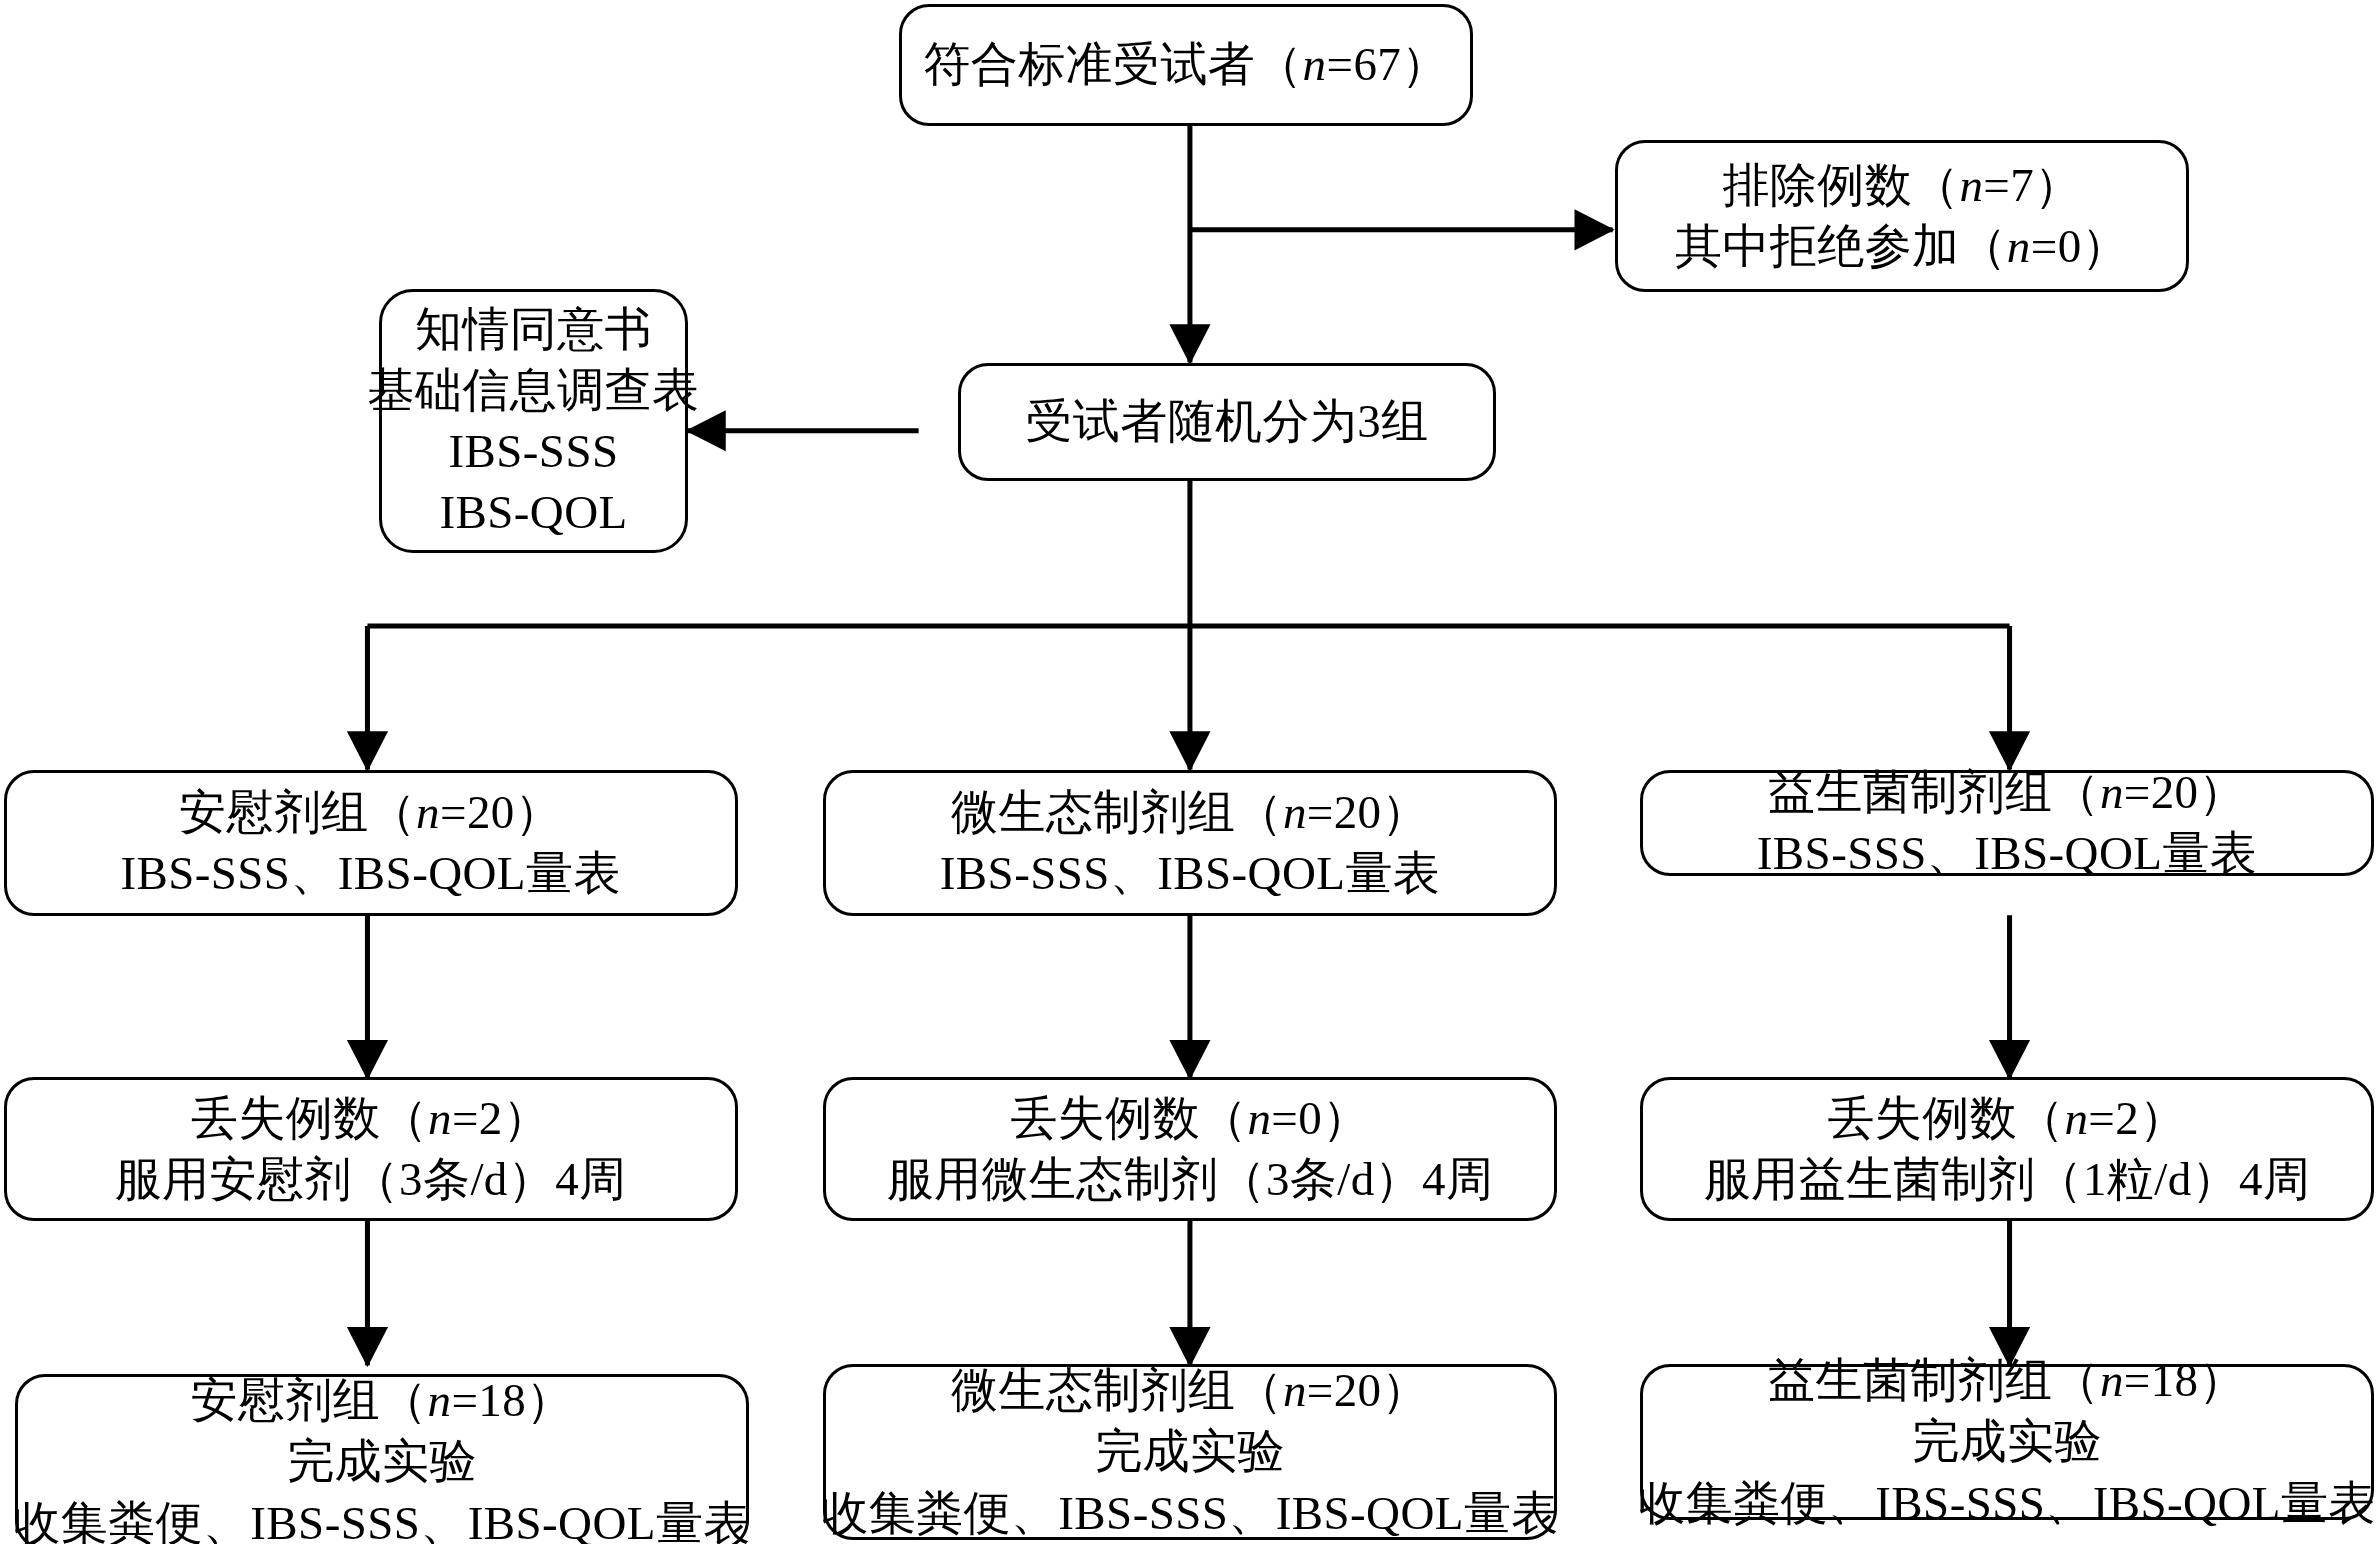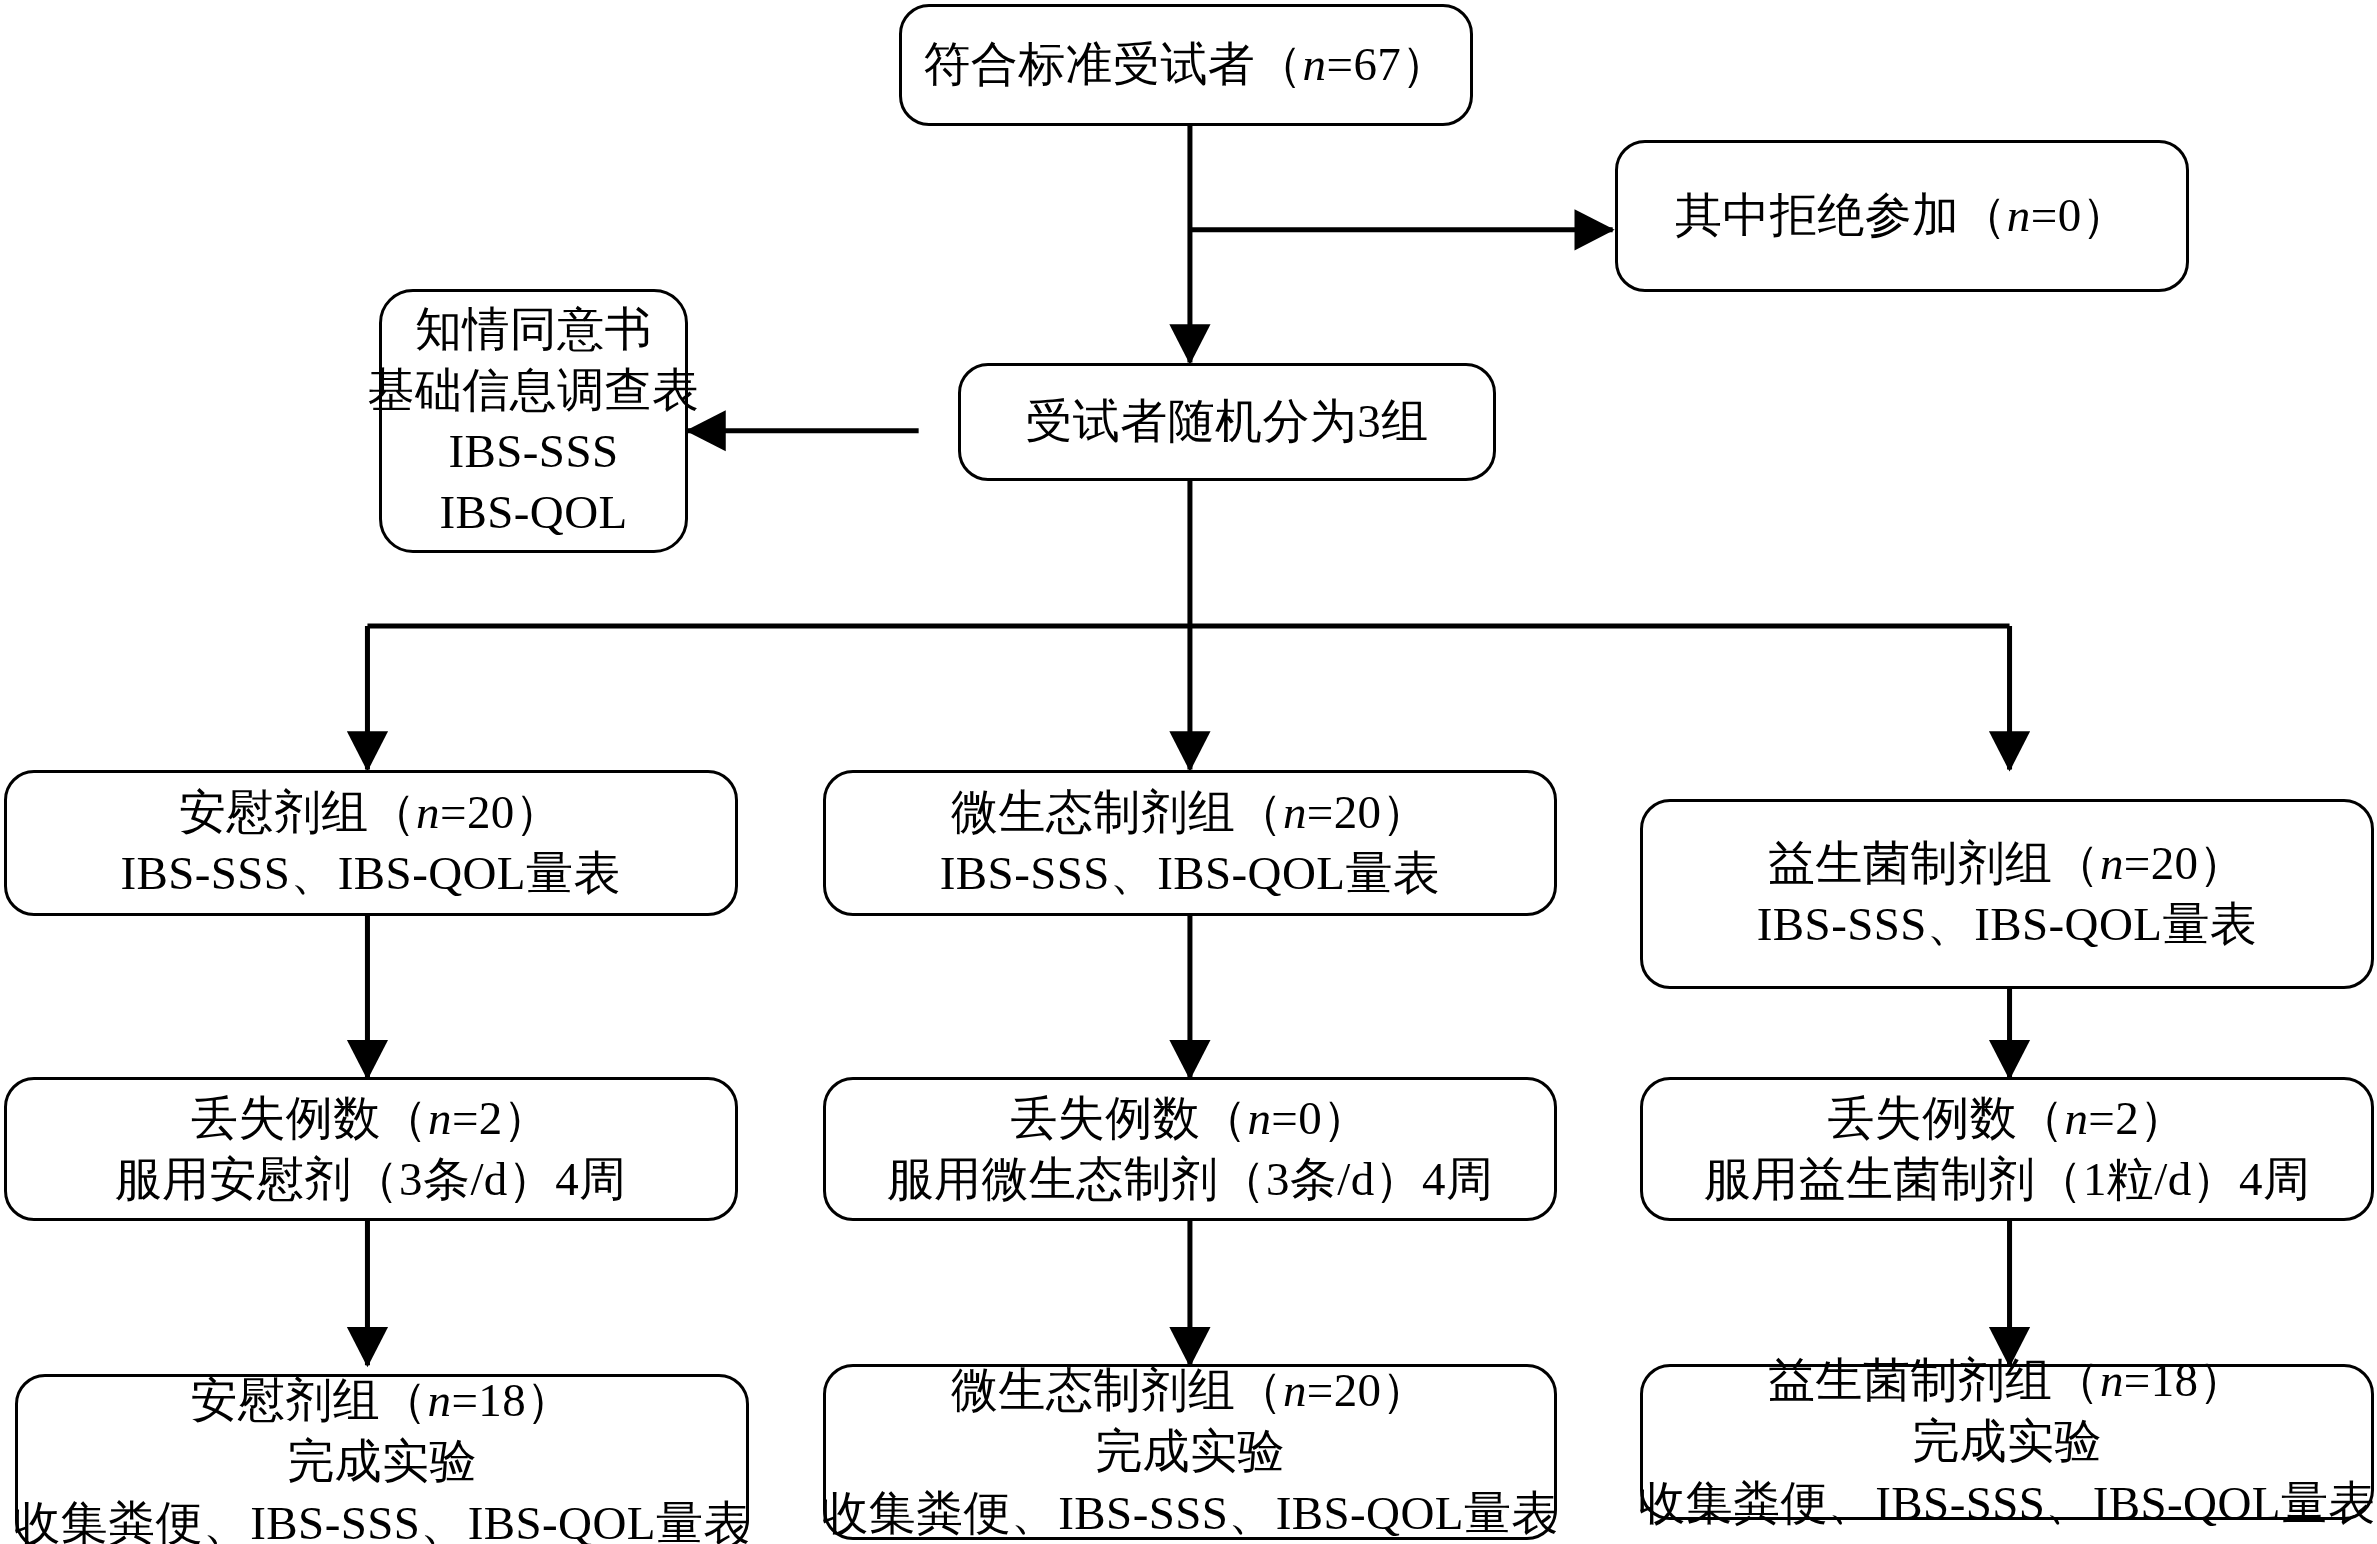--- a/index.html
+++ b/index.html
@@ -48,20 +48,21 @@
   </svg>
 
   <div class="node" style="left:899px;top:3.6px;width:574px;height:122px;">
     <div class="line">
         <div class="line">符合标准受试者（<span class="v">n</span>=67）</div>
       </div>
   </div>
 
   <div class="node" style="left:1615px;top:140px;width:574px;height:152px;">
     <div class="line">
+        <div class="line">排除例数（<span class="v">n</span>=7）</div>
         <div class="line">其中拒绝参加（<span class="v">n</span>=0）</div>
       </div>
   </div>
 
   <div class="node" style="left:379px;top:289px;width:309px;height:264px;border-radius:34px;">
     <div class="line">
         <div class="line">知情同意书</div>
         <div class="line">基础信息调查表</div>
         <div class="line">IBS-SSS</div>
         <div class="line">IBS-QOL</div>
@@ -79,21 +80,21 @@
         <div class="line">安慰剂组（<span class="v">n</span>=20）</div>
         <div class="line">IBS-SSS、IBS-QOL量表</div>
       </div>
   </div>
   <div class="node" style="left:823px;top:770px;width:734px;height:146px;">
     <div class="line">
         <div class="line">微生态制剂组（<span class="v">n</span>=20）</div>
         <div class="line">IBS-SSS、IBS-QOL量表</div>
       </div>
   </div>
-  <div class="node" style="left:1640px;top:770px;width:734px;height:190px;margin-top:29px;">
+  <div class="node" style="left:1640px;top:770px;width:734px;height:106px;">
     <div class="line">
         <div class="line">益生菌制剂组（<span class="v">n</span>=20）</div>
         <div class="line">IBS-SSS、IBS-QOL量表</div>
       </div>
   </div>
 
   <div class="node" style="left:3.6px;top:1077px;width:734px;height:144px;">
     <div class="line">
         <div class="line">丢失例数（<span class="v">n</span>=2）</div>
         <div class="line">服用安慰剂（3条/d）4周</div>

